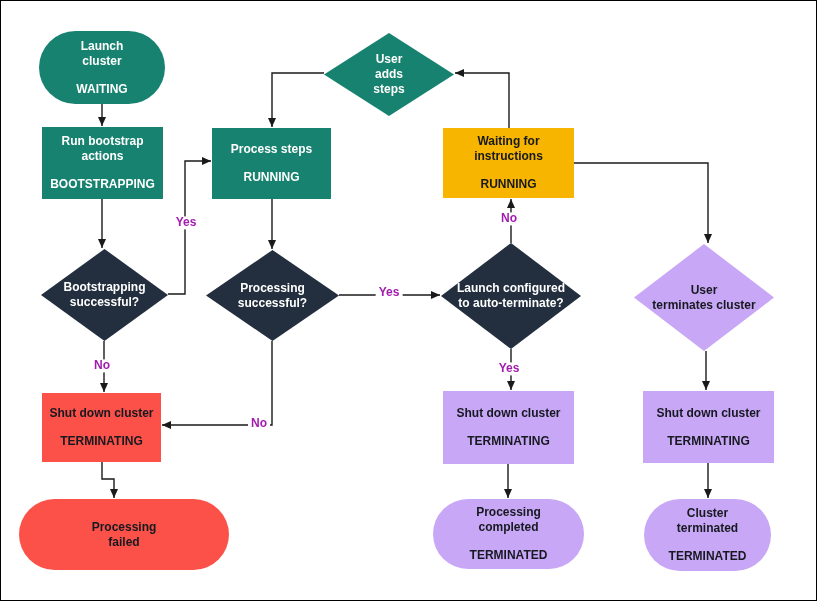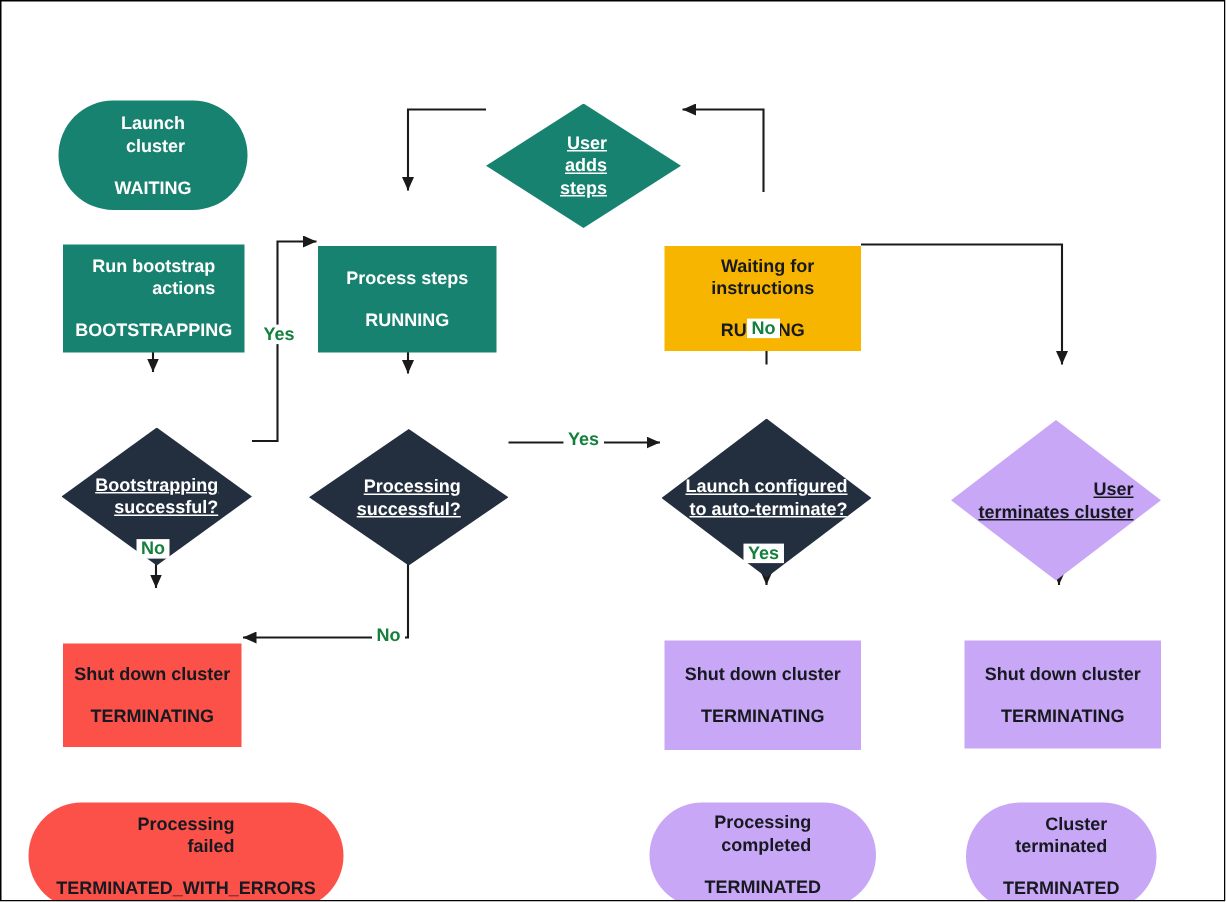--- a/index.html
+++ b/index.html
@@ -4,32 +4,32 @@
 <style>
   html,body { margin:0; padding:0; background:#fff; }
   #canvas {
     position:relative; width:815px; height:599px;
     border:1px solid #000; background:#fff; overflow:hidden;
     font-family:"Liberation Sans", sans-serif;
   }
   #wires { position:absolute; left:0; top:0; width:100%; height:100%; }
   .node {
     position:absolute; display:flex; flex-direction:column; gap:13px;
-    align-items:center; justify-content:center; text-align:right;
-    font-weight:700; font-size:12px; line-height:1.25;margin-top:36px;
+    align-items:center; justify-content:center; text-align:center;
+    font-weight:700; font-size:12px; line-height:1.25;
   }
   .node .title, .node .state { white-space:pre-line; }
   .stadium { border-radius:40px; }
-  .diamond { clip-path:polygon(50% 0, 100% 50%, 50% 100%, 0 50%); gap:0;text-decoration:underline; }
+  .diamond { clip-path:polygon(50% 0, 100% 50%, 50% 100%, 0 50%); gap:0; }
   .light { color:#ffffff; }
   .dark  { color:#16191f; }
   .edge-label {
     position:absolute; transform:translate(-50%,-50%);
     background:#ffffff; padding:0 3px;
-    font-weight:700; font-size:12px; color:#15803d; line-height:1.1;
+    font-weight:700; font-size:12px; color:#a21caf; line-height:1.1;
   }
 </style>
 </head>
 <body>
 
 <div id="canvas">
 
   <svg id="wires" viewBox="0 0 815 599">
     <defs>
       <marker id="arr" markerWidth="10" markerHeight="8" viewBox="0 0 10 8" refX="9" refY="4" orient="auto" markerUnits="userSpaceOnUse">
@@ -106,21 +106,20 @@
   </div>
 
   <div class="node dark" style="left: 41px; top: 392px; width: 119px; height: 69px; background-color: rgb(251, 81, 73);">
     <span class="title">Shut down cluster</span>
     <span class="state">TERMINATING</span>
   </div>
 
   <div class="node stadium dark" style="left: 18px; top: 498px; width: 210px; height: 71px; background-color: rgb(251, 81, 73);">
     <span class="title">Processing
 failed</span>
-    <span class="state">TERMINATED_WITH_ERRORS</span>
   </div>
 
   <div class="node dark" style="left: 442px; top: 390px; width: 131px; height: 73px; background-color: rgb(200, 167, 247);">
     <span class="title">Shut down cluster</span>
     <span class="state">TERMINATING</span>
   </div>
 
   <div class="node stadium dark" style="left: 432px; top: 498px; width: 151px; height: 70px; background-color: rgb(200, 167, 247);">
     <span class="title">Processing
 completed</span>

